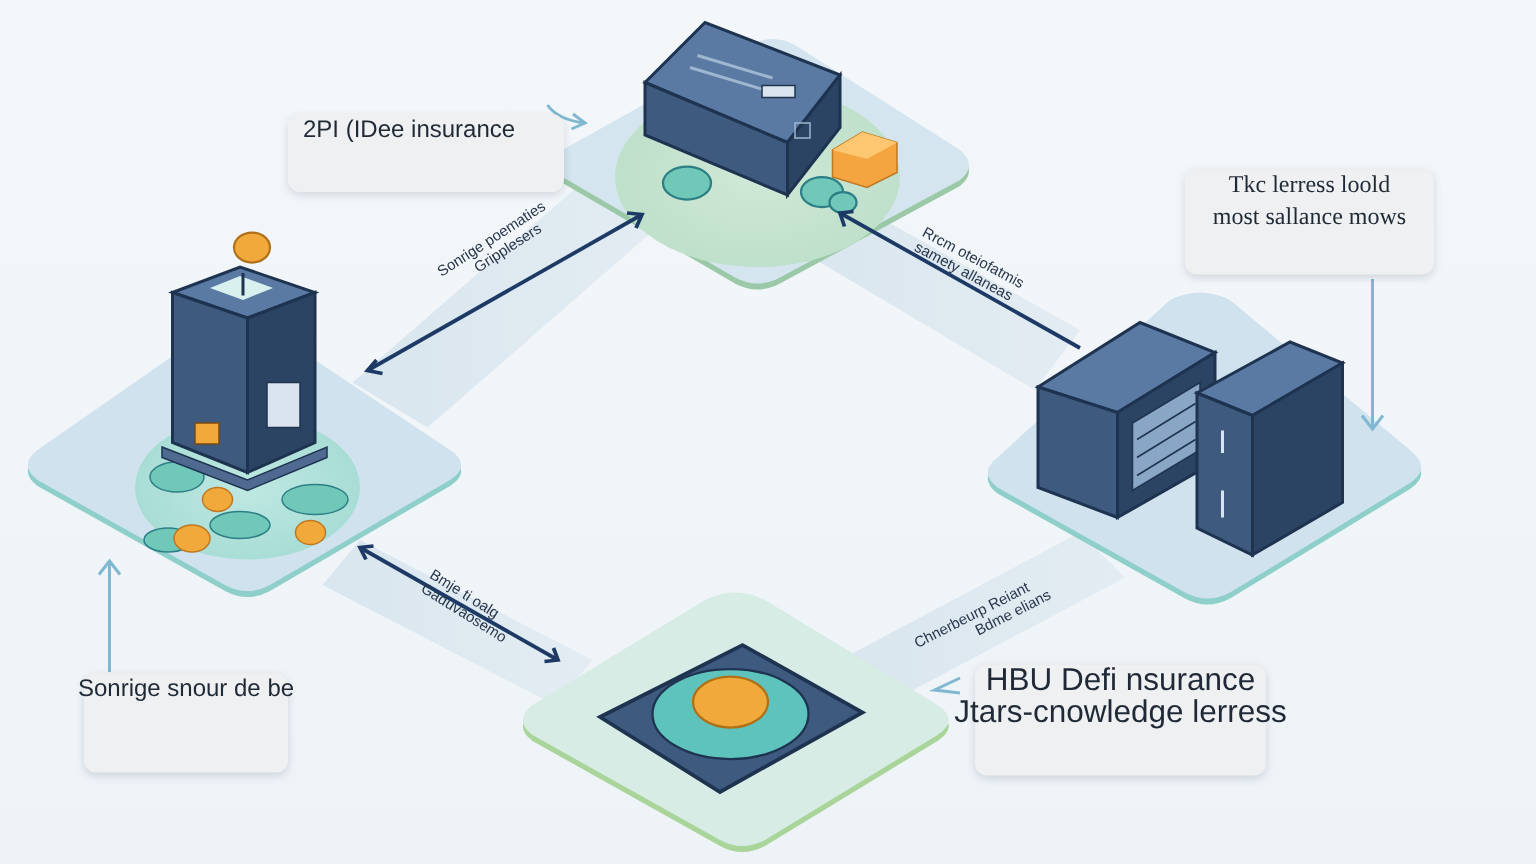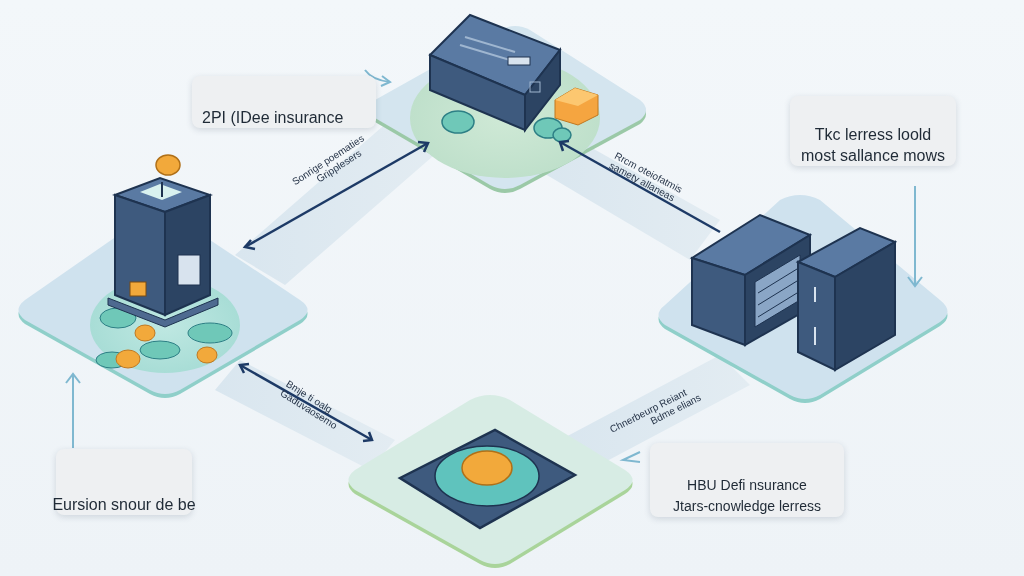--- a/index.html
+++ b/index.html
@@ -11,28 +11,28 @@
   }
   svg.scene { position: absolute; left: 0; top: 0; }
   .callout {
     position: absolute;
     background: #eef0f2;
     border-radius: 8px;
     box-shadow: 0 2px 6px rgba(60,80,100,0.18);
     color: #1f2a36;
     font-size: 16px;
     line-height: 21px;
-    display: flex; flex-direction: column; justify-content: flex-end; align-items: center;
+    display: flex; flex-direction: column; justify-content: flex-start; align-items: center;
     text-align: left;
   }
   .callout .line { white-space: nowrap; }
   #callout-top-left { left: 192px; top: 76px; width: 168px; height: 52px; padding: 0 6px; align-items: flex-start; padding-left: 10px; }
-  #callout-top-right { left: 790px; top: 96px; width: 166px; height: 70px; }
+  #callout-top-right { left: 790px; top: 113px; width: 166px; height: 70px; font-family: Liberation Serif, serif; }
   #callout-bottom-left { left: 56px; top: 449px; width: 136px; height: 66px; }
-  #callout-bottom-right { left: 650px; top: 443px; width: 194px; height: 74px; font-size: 14px; }
+  #callout-bottom-right { left: 650px; top: 443px; width: 194px; height: 74px; font-size: 21px; }
   .band-label {
     position: absolute;
     font-size: 10px; line-height: 11px;
     color: #28364a;
     white-space: nowrap;
     transform-origin: left top;
   }
 </style>
 </head>
 <body>
@@ -188,18 +188,18 @@
 </div>
 
 <div class="callout" id="callout-top-left">
   <div class="line">2PI (IDee insurance</div>
 </div>
 <div class="callout" id="callout-top-right">
   <div class="line">Tkc lerress loold</div>
   <div class="line">most sallance mows</div>
 </div>
 <div class="callout" id="callout-bottom-left">
-  <div class="line">Eursion snour de be</div>
+  <div class="line">Sonrige snour de be</div>
 </div>
 <div class="callout" id="callout-bottom-right">
   <div class="line">HBU Defi nsurance</div>
   <div class="line">Jtars-cnowledge lerress</div>
 </div>
 
 </body></html>

